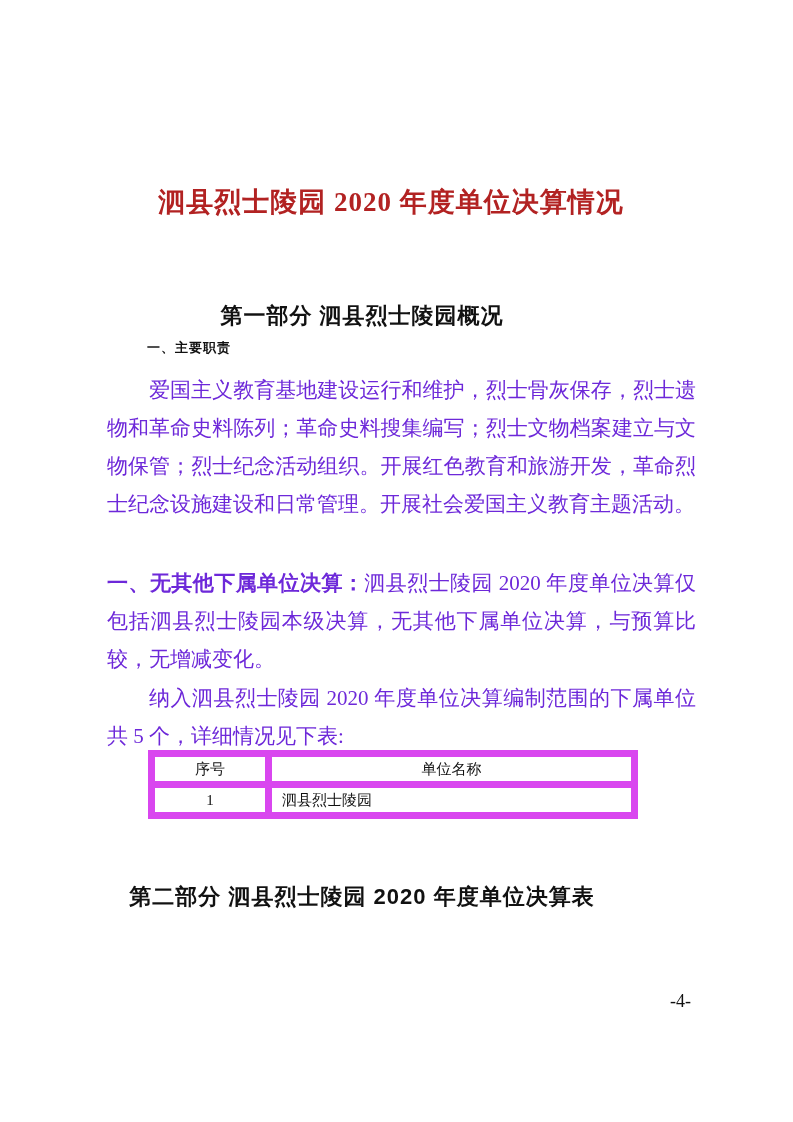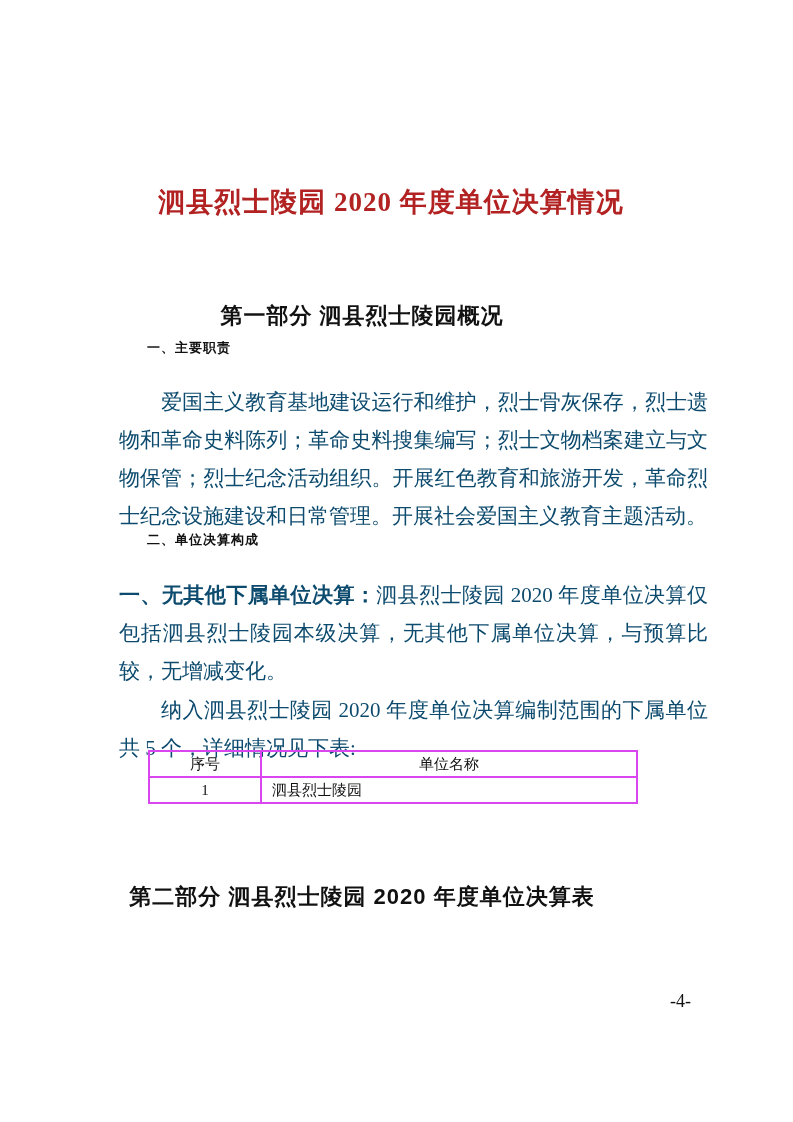--- a/index.html
+++ b/index.html
@@ -33,45 +33,45 @@
     position:absolute;left:103px;width:588px;
     padding-left:44px;box-sizing:border-box;
     font-size:13px;font-weight:bold;color:#111;
     font-family:"Liberation Sans","DejaVu Sans",sans-serif;
     letter-spacing:1px;
   }
   .h-duty{top:339px;}
   .h-comp{top:531px;}
   .body-para{
     position:absolute;left:103px;width:589px;
-    margin:16px;
+    margin:4px;
     font-size:21px;line-height:38px;
     text-align:justify;
-    color:#0c4a6e;
+    color:#6d28d9;
     font-family:"Liberation Serif","DejaVu Serif",serif;
   }
   .p-duty{top:367px;text-indent:2em;}
   .p-note{top:560px;}
   .p-note .lead{
     font-weight:bold;
     font-family:"Liberation Sans","DejaVu Sans",sans-serif;
   }
   .p-scope{top:675px;text-indent:2em;}
   .unit-table{
     position:absolute;top:750px;left:148px;
     width:490px;
     border-collapse:collapse;
     border:2px solid #000;
     font-size:15px;
     font-family:"Liberation Serif","DejaVu Serif",serif;
     color:#111;
     table-layout:fixed;
   }
   .unit-table th,.unit-table td{
-    border:2px solid #d946ef;
+    border:7px solid #d946ef;
     height:24px;
     padding:0 6px;
     font-weight:normal;
     text-align:center;
   }
   .unit-table .col-index{width:98px;}
   .unit-table td.cell-name{text-align:left;padding-left:10px;border-radius:6px;}
   .page-number{
     position:absolute;top:991px;right:102px;
     font-size:18px;color:#111;
@@ -84,21 +84,20 @@
 <div class="page">
 
   <div class="doc-title">泗县烈士陵园 2020 年度单位决算情况</div>
 
   <div class="part-heading h-part1">第一部分 泗县烈士陵园概况</div>
 
   <div class="sub-heading h-duty">一、主要职责</div>
 
   <p class="body-para p-duty">爱国主义教育基地建设运行和维护，烈士骨灰保存，烈士遗物和革命史料陈列；革命史料搜集编写；烈士文物档案建立与文物保管；烈士纪念活动组织。开展红色教育和旅游开发，革命烈士纪念设施建设和日常管理。开展社会爱国主义教育主题活动。</p>
 
-  <div class="sub-heading h-comp">二、单位决算构成</div>
 
   <p class="body-para p-note"><span class="lead">一、无其他下属单位决算：</span><span>泗县烈士陵园 2020 年度单位决算仅包括泗县烈士陵园本级决算，无其他下属单位决算，与预算比较，无增减变化。</span></p>
 
   <p class="body-para p-scope">纳入泗县烈士陵园 2020 年度单位决算编制范围的下属单位共 5 个，详细情况见下表:</p>
 
   <table class="unit-table">
     <tbody>
         <tr>
       <th class="col-index">序号</th>
       <th class="col-name">单位名称</th>

